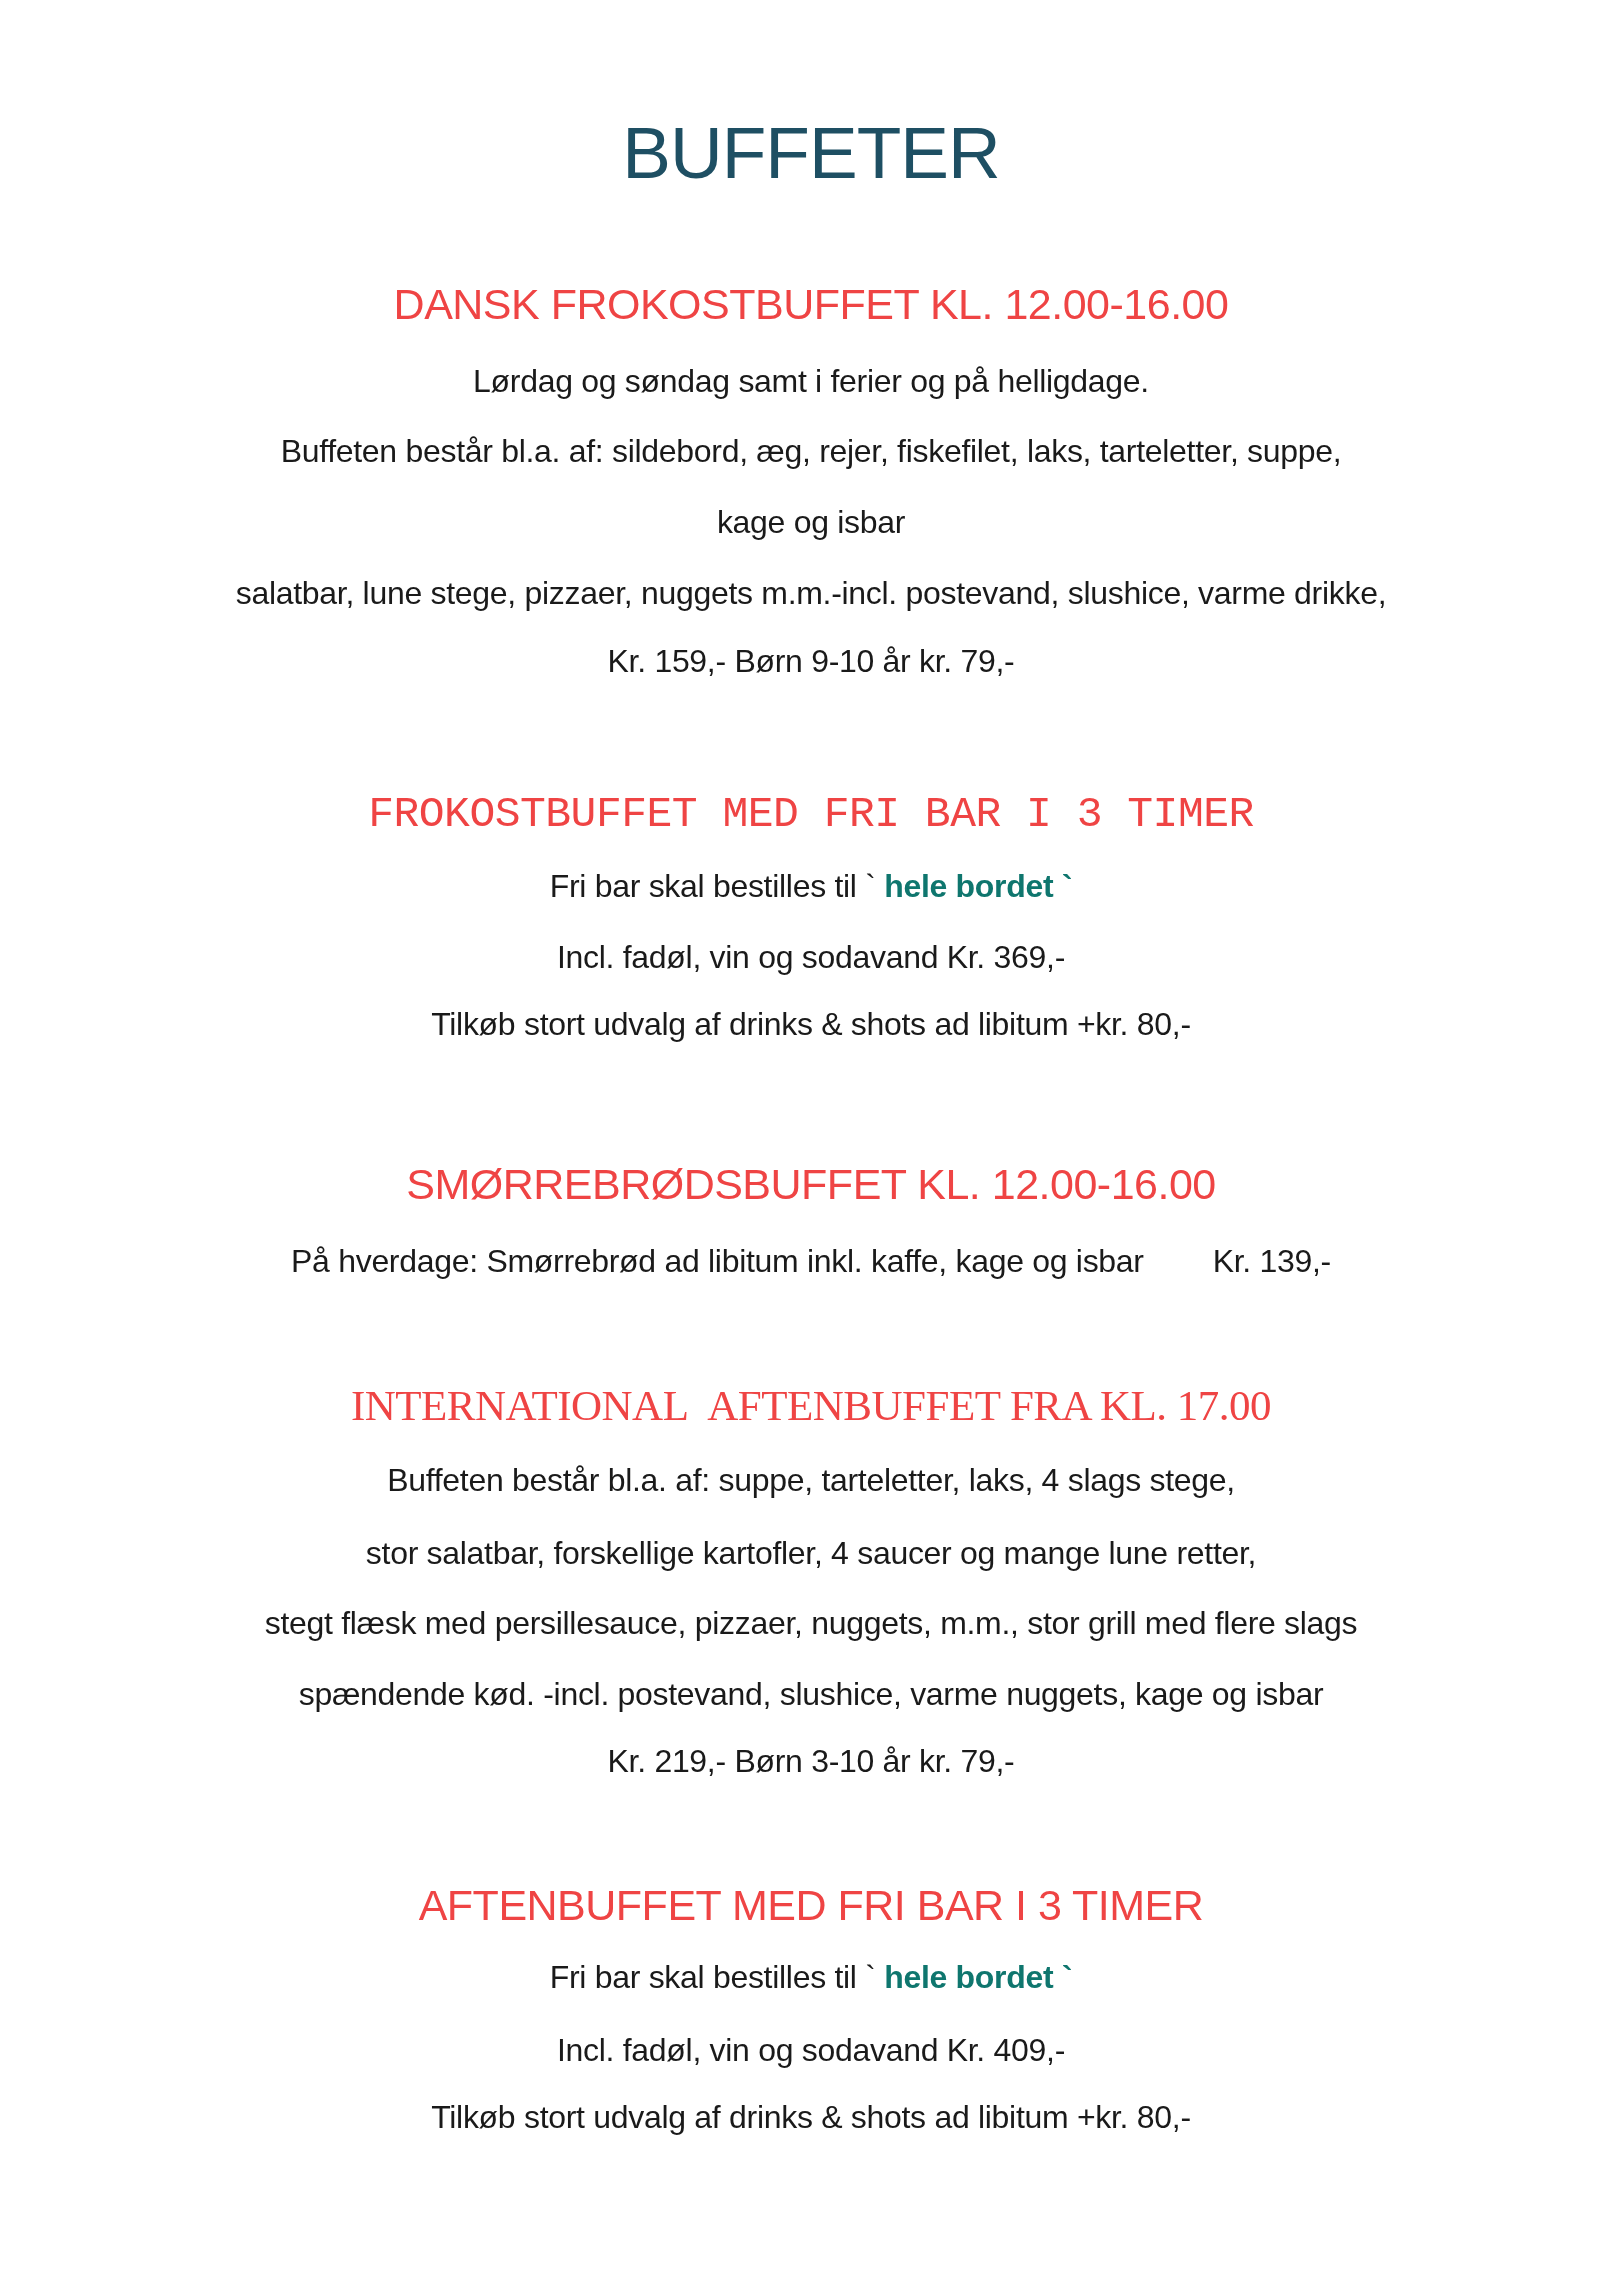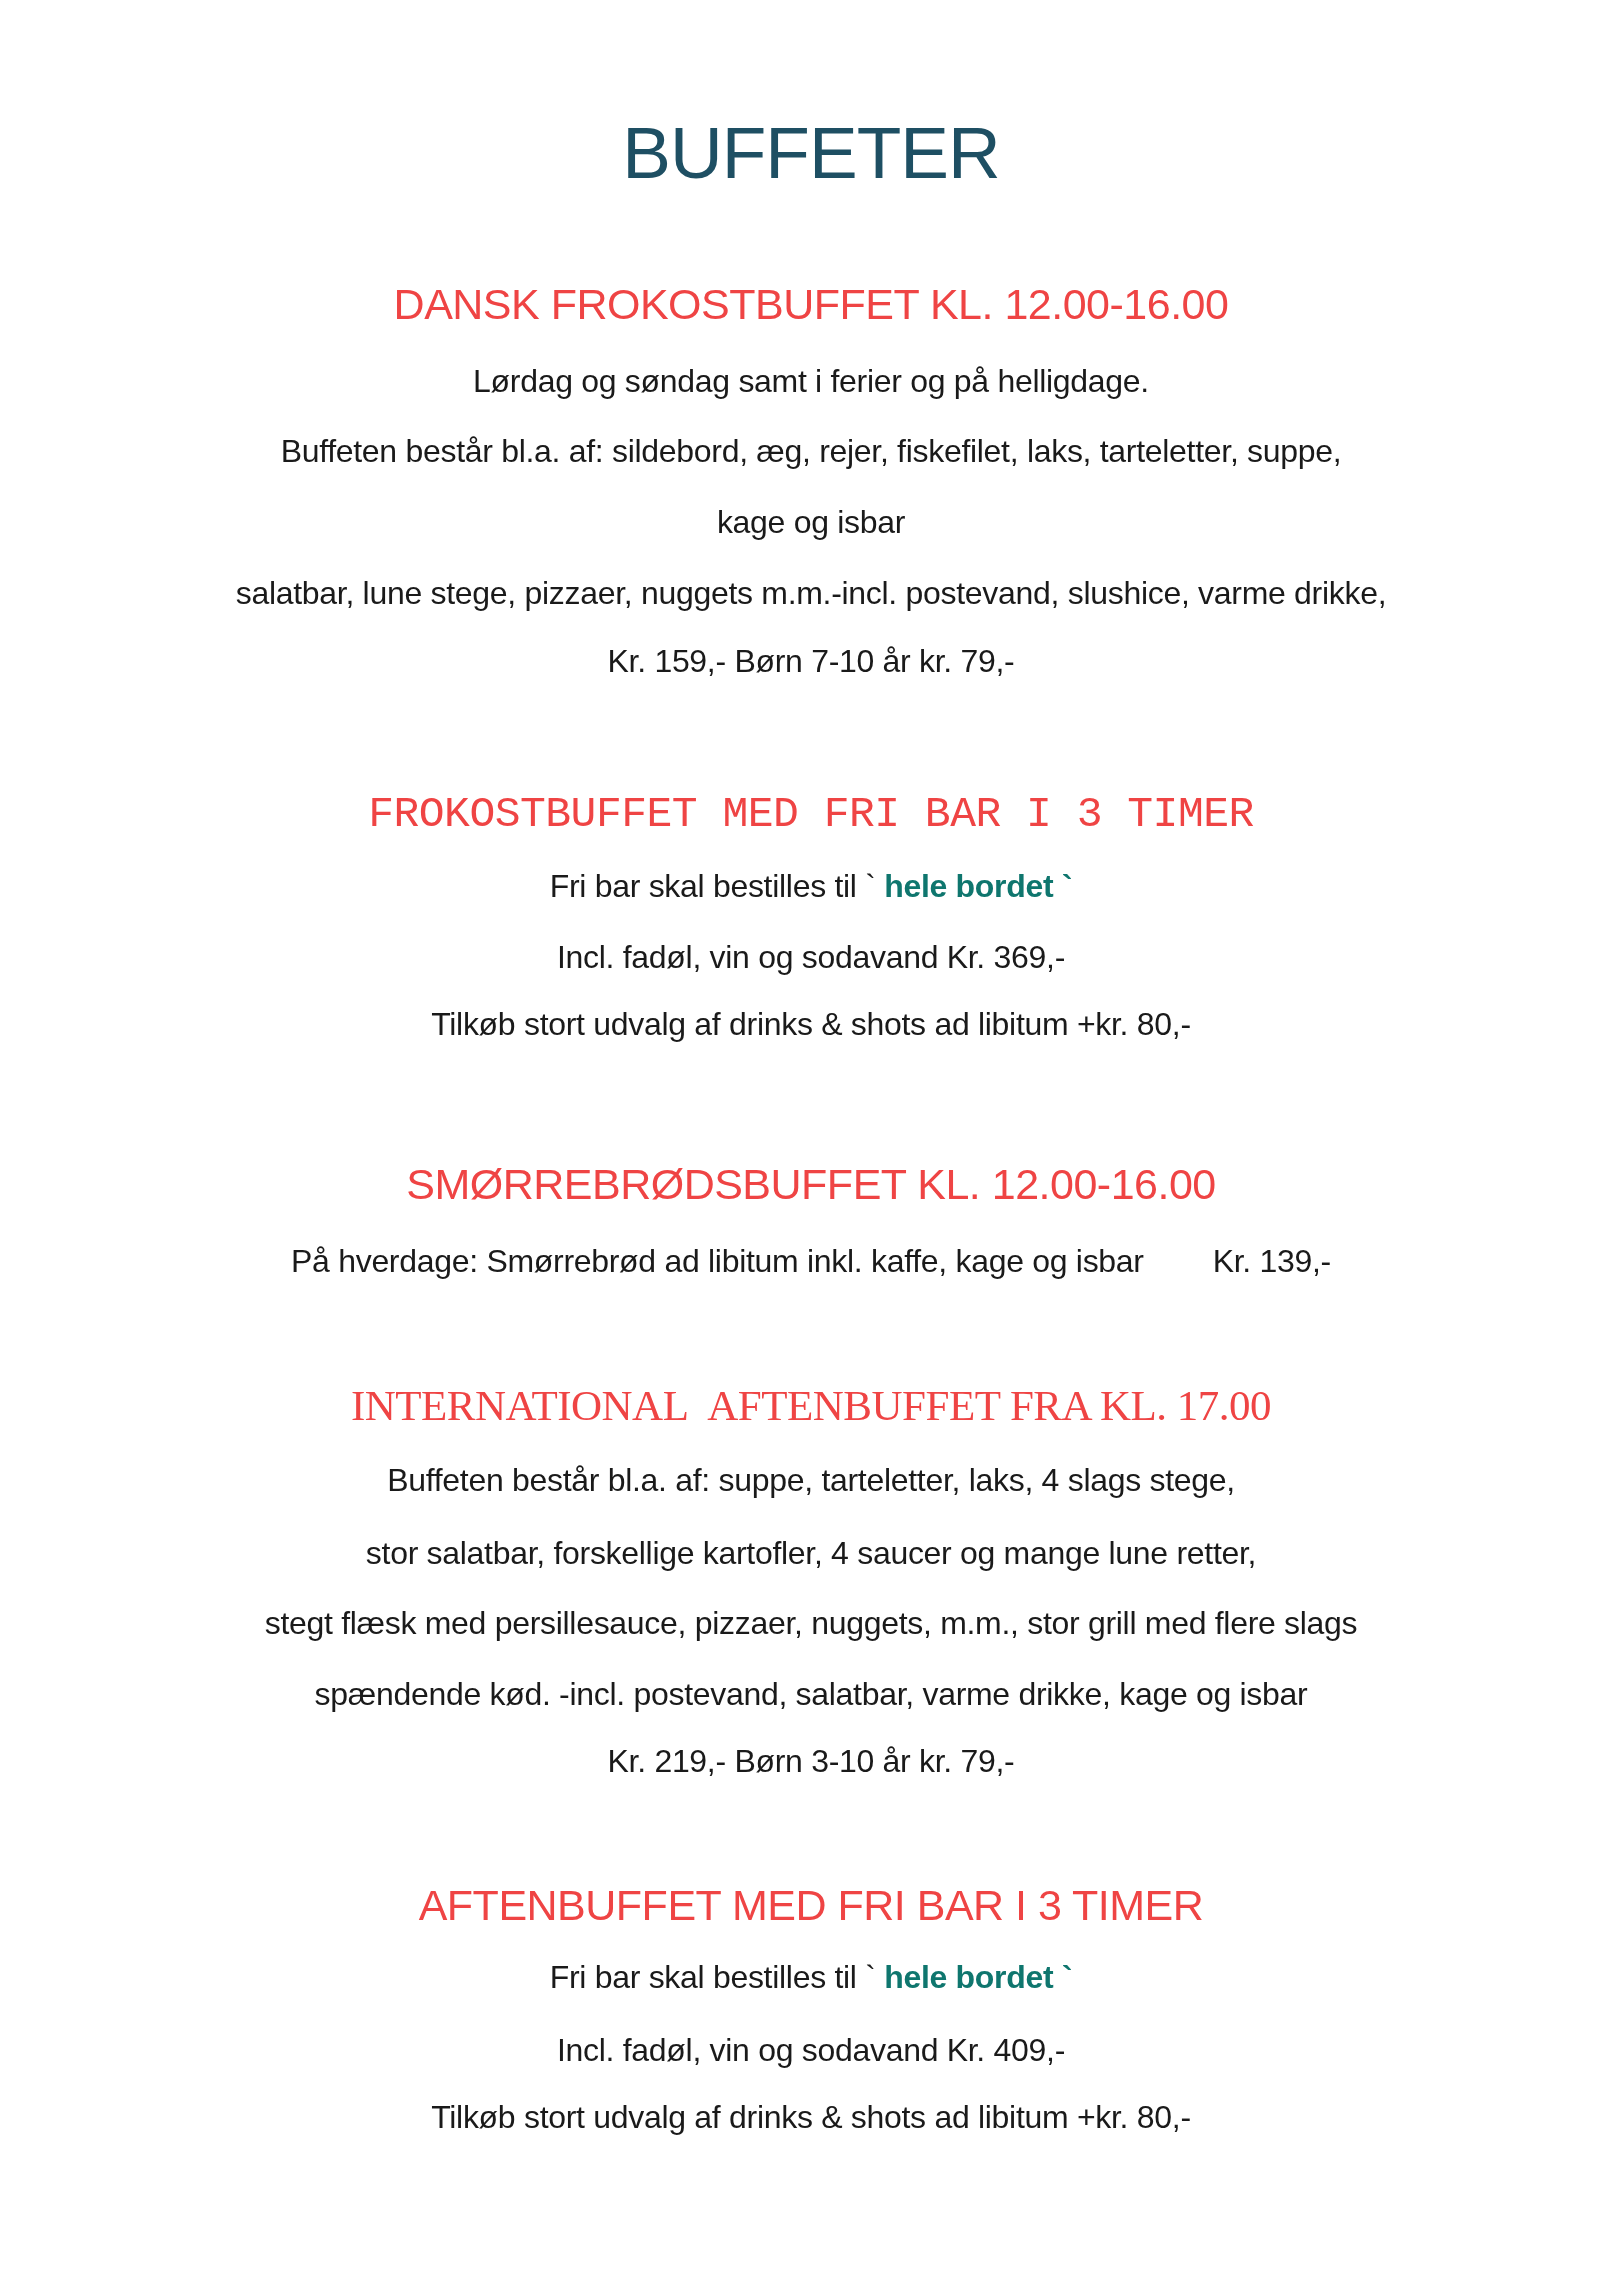--- a/index.html
+++ b/index.html
@@ -88,40 +88,40 @@
 
   <h1 class="title">BUFFETER</h1>
 
   <h2 class="heading mt-h-dansk">DANSK FROKOSTBUFFET KL. 12.00-16.00</h2>
   <div class="body-line mt-sub-dansk">Lørdag og søndag samt i ferier og på helligdage.</div>
   <div class="para mt-para-dansk">
     <div class="line">Buffeten består bl.a. af: sildebord, æg, rejer, fiskefilet, laks, tarteletter, suppe,</div>
     <div class="line">kage og isbar</div>
     <div class="line">salatbar, lune stege, pizzaer, nuggets m.m.-incl. postevand, slushice, varme drikke,</div>
   </div>
-  <div class="body-line mt-price-dansk">Kr. 159,- Børn 7-10 år kr. 79,-</div>
+  <div class="body-line mt-price-dansk">Kr. 159,- Børn 9-10 år kr. 79,-</div>
 
   <h2 class="heading mt-h-frokost">FROKOSTBUFFET MED FRI BAR I 3 TIMER</h2>
   <div class="fribar-line mt-fribar-1">
     <span>Fri bar skal bestilles til ` </span><span class="red-bold">hele bordet `</span>
   </div>
   <div class="body-line mt-incl-1">Incl. fadøl, vin og sodavand Kr. 369,-</div>
   <div class="body-line mt-tilkob-1">Tilkøb stort udvalg af drinks &amp; shots ad libitum +kr. 80,-</div>
 
   <h2 class="heading mt-h-smorre">SMØRREBRØDSBUFFET KL. 12.00-16.00</h2>
   <div class="body-line mt-hverdage">
     <span>På hverdage: Smørrebrød ad libitum inkl. kaffe, kage og isbar</span><span class="price-spacer"></span><span>Kr. 139,-</span>
   </div>
 
   <h2 class="heading mt-h-intl">INTERNATIONAL &nbsp;AFTENBUFFET FRA KL. 17.00</h2>
   <div class="body-line mt-intl-d1">Buffeten består bl.a. af: suppe, tarteletter, laks, 4 slags stege,</div>
   <div class="body-line mt-intl-d2">stor salatbar, forskellige kartofler, 4 saucer og mange lune retter,</div>
   <div class="para mt-intl-para">
     <div class="line">stegt flæsk med persillesauce, pizzaer, nuggets, m.m., stor grill med flere slags</div>
-    <div class="line">spændende kød. -incl. postevand, salatbar, varme drikke, kage og isbar</div>
+    <div class="line">spændende kød. -incl. postevand, slushice, varme nuggets, kage og isbar</div>
   </div>
   <div class="body-line mt-price-intl">Kr. 219,- Børn 3-10 år kr. 79,-</div>
 
   <h2 class="heading mt-h-aften">AFTENBUFFET MED FRI BAR I 3 TIMER</h2>
   <div class="fribar-line mt-fribar-2">
     <span>Fri bar skal bestilles til ` </span><span class="red-bold">hele bordet `</span>
   </div>
   <div class="body-line mt-incl-2">Incl. fadøl, vin og sodavand Kr. 409,-</div>
   <div class="body-line mt-tilkob-2">Tilkøb stort udvalg af drinks &amp; shots ad libitum +kr. 80,-</div>
 

